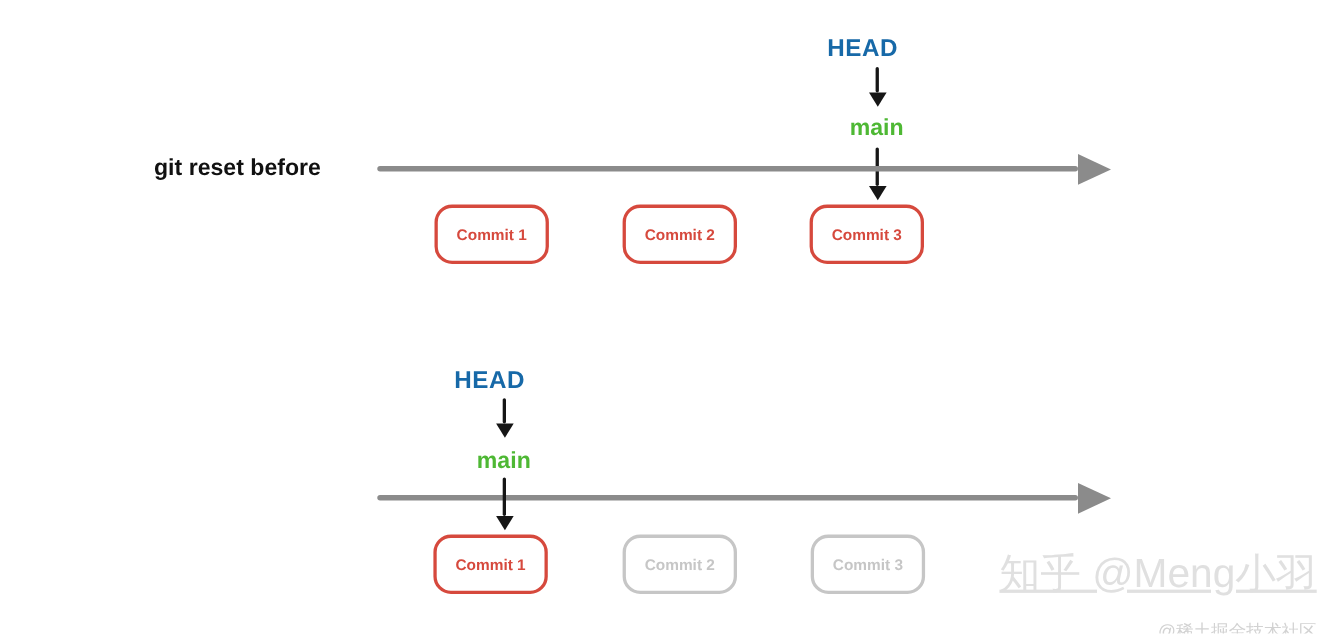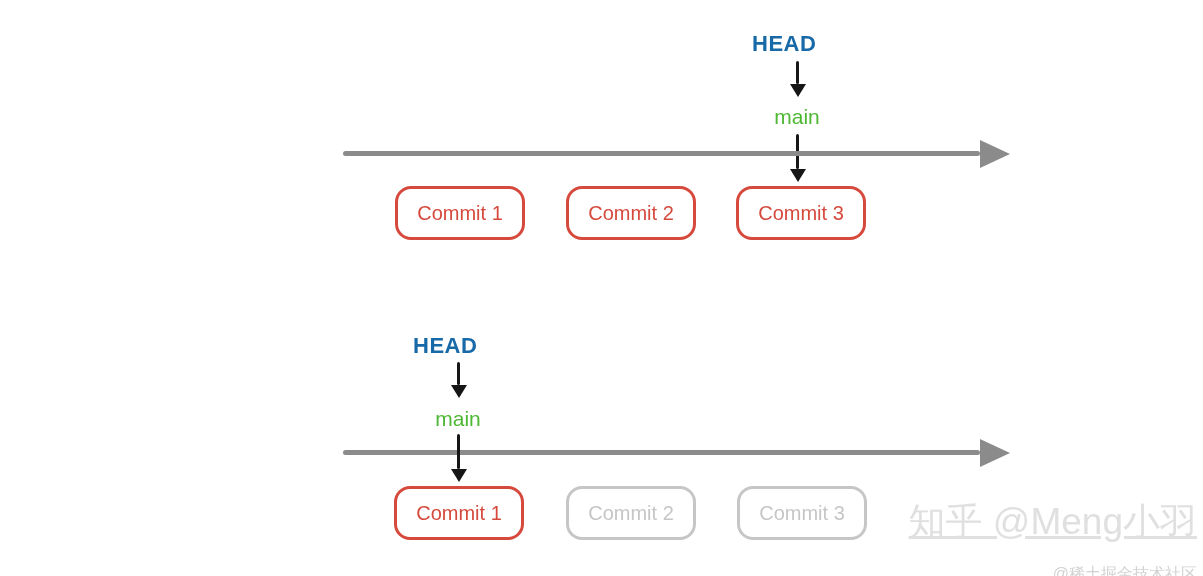--- a/index.html
+++ b/index.html
@@ -35,21 +35,21 @@
     font-size:22px;
     font-weight:bold;
     color:var(--head);
     letter-spacing:0.5px;
   }
   .branch-label{
     position:absolute;
     width:90px;
     text-align:center;
     font-size:21px;
-    font-weight:normal;
+    font-weight:bold;
     color:var(--branch);
   }
   .varrow{
     position:absolute;
     width:3px;
     background:var(--arrow);
     border-radius:2px;
   }
   .varrow::after{
     content:"";
@@ -72,30 +72,30 @@
     position:absolute;
     left:100%;
     top:50%;
     transform:translateY(-50%);
     border-left:30px solid var(--timeline);
     border-top:14px solid transparent;
     border-bottom:14px solid transparent;
   }
   .commit{
     position:absolute;
-    width:130px;
+    width:104px;
     height:54px;
     border:3px solid var(--commit-active);
     border-radius:16px;
     background:#ffffff;
     display:flex;
     align-items:center;
     justify-content:center;
-    font-size:20px;
-    font-weight:normal;
+    font-size:14px;
+    font-weight:bold;
     color:var(--commit-active);
     white-space:nowrap;
   }
   .commit.inactive{
     border-color:var(--commit-inactive);
     color:var(--commit-inactive);
   }
   .watermark-primary{
     position:absolute;
     top:497px;
@@ -112,20 +112,21 @@
     font-size:16px;
     color:var(--watermark-secondary);
     white-space:nowrap;
   }
 </style>
 </head>
 <body>
 
 <div class="canvas">
 
+  <div class="row-label" style="left:140px; top:141px;">git reset before</div>
 
   <div class="head-label" style="left:752px; top:31px;">HEAD</div>
 
   <div class="varrow" style="left:796px; top:61px; height:23px;"></div>
 
   <div class="branch-label" style="left:752px; top:105px;">main</div>
 
   <div class="varrow" style="left:796px; top:134px; height:35px;"></div>
 
   <div class="timeline" style="left:343px; top:151px; width:637px;"></div>

